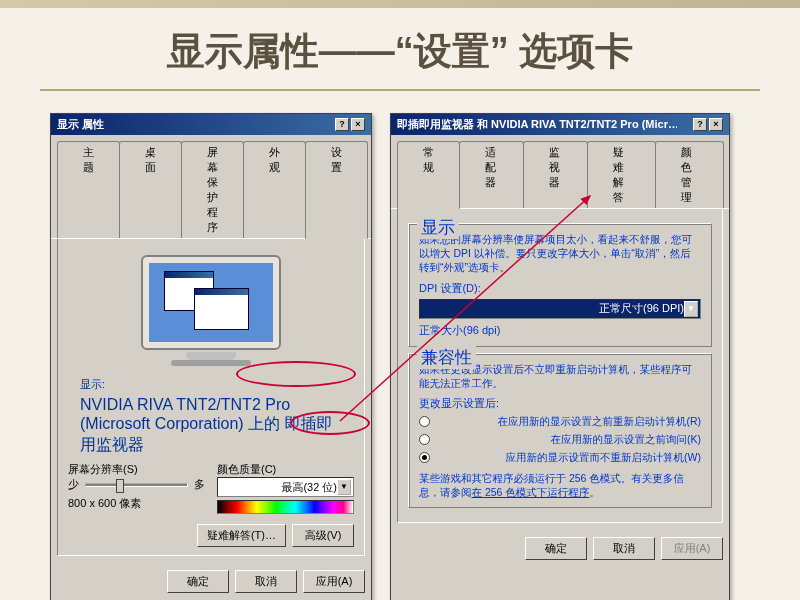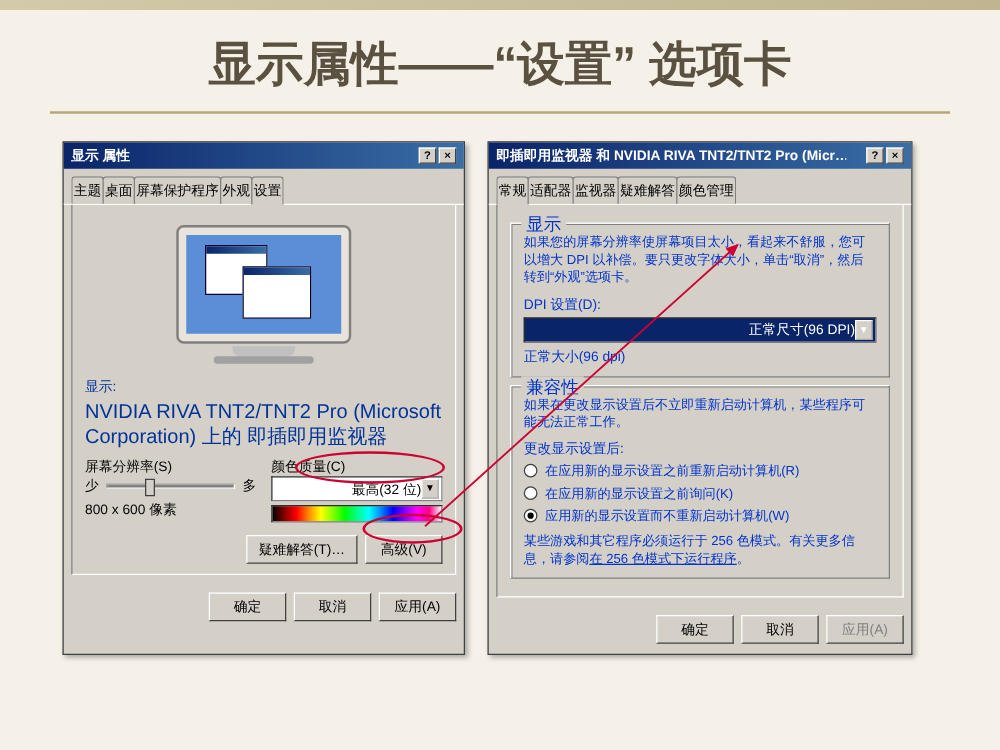--- a/index.html
+++ b/index.html
@@ -65,21 +65,21 @@
     line-height: 11px;
     text-align: center;
     color: #000;
   }
   .tabs {
     display: flex;
     padding: 6px 6px 0 6px;
     border-bottom: 1px solid #fff;
   }
   .tab {
-    padding: 3px 1px;
+    padding: 3px 25px;
     border: 1px solid #808080;
     border-bottom: none;
     background: #d4d0c8;
     margin-right: -1px;
     border-top-left-radius: 3px;
     border-top-right-radius: 3px;
     font-size: 11px;
   }
   .tab.active {
     background: #d4d0c8;
@@ -136,21 +136,21 @@
   }
   .monitor-base {
     width: 80px; height: 6px;
     background: #a0a0a0;
     margin: 0 auto;
     border-radius: 3px;
   }
   .display-text {
     font-size: 11px;
     color: #003399;
-    margin: 4px 0;
+    margin: 4px 12px;
   }
   .row {
     display: flex;
     gap: 12px;
     margin-top: 6px;
   }
   .col { flex: 1; }
   .label-u { font-size: 11px; }
   .slider-row {
     display: flex;
@@ -226,34 +226,35 @@
     padding: 8px 10px;
     margin: 6px 0;
     position: relative;
   }
   .groupbox-title {
     position: absolute;
     top: -8px;
     left: 8px;
     background: #d4d0c8;
     padding: 0 4px;
-    font-size: 14px;
+    font-size: 17px;
     color: #0033cc;
     text-align: center;
   }
   .info-text { font-size: 10.5px; line-height: 1.35; color: #0033cc; }
   .dpi-label { font-size: 11px; margin: 6px 0 3px; color: #0033cc; }
   .dpi-normal { font-size: 11px; margin-top: 4px; color: #0033cc; }
   .radio-row {
     display: flex;
     align-items: center;
     gap: 6px;
     margin: 4px 0;
     font-size: 10.5px;
     color: #0033cc;
+    justify-content: space-between;
   }
   .radio {
     width: 11px; height: 11px;
     border: 1px solid #404040;
     border-radius: 50%;
     background: #fff;
     display: flex;
     align-items: center;
     justify-content: center;
   }

